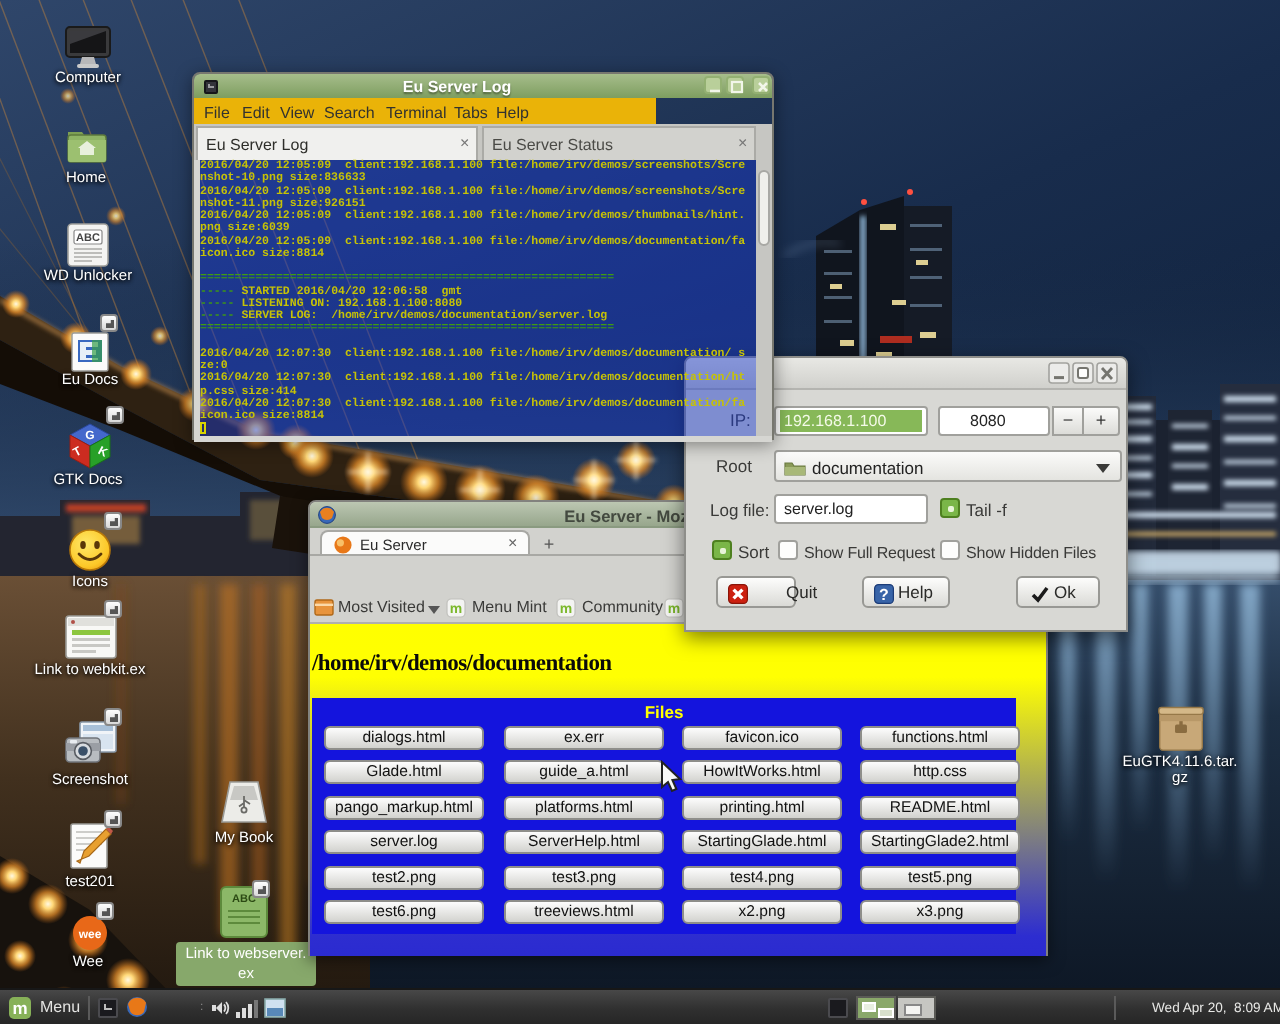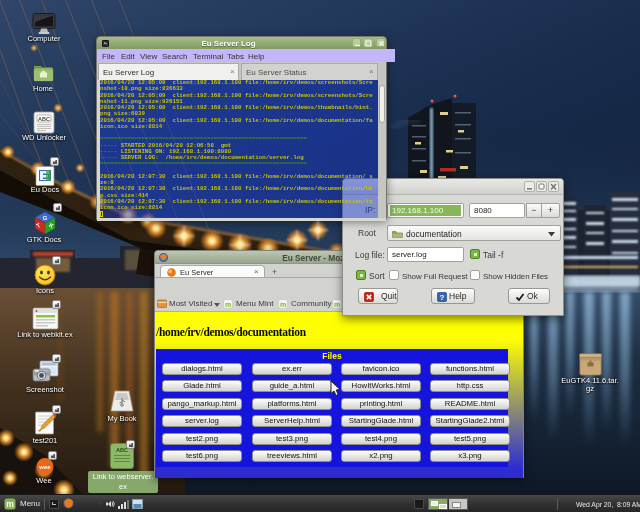--- a/index.html
+++ b/index.html
@@ -443,21 +443,21 @@
       <rect x="12.5" y="0.5" width="10" height="10" rx="1.5" fill="#ececea" stroke="#a2a29e" stroke-width="0.8"></rect>
         <rect x="15" y="3" width="5" height="5" rx="1" fill="#fdfdfc" stroke="#75756f" stroke-width="1"></rect>
       <rect x="24.5" y="0.5" width="10" height="10" rx="1.5" fill="#ececea" stroke="#a2a29e" stroke-width="0.8"></rect>
         <path d="M27,3 L32,8.5 M32,3 L27,8.5" stroke="#75756f" stroke-width="1.4"></path>
     </svg>
   </div>
   <div class="abs" style="left:22px;top:26px;width:14px;height:10px;font-size:8.5px;color:#3a3a38">IP:</div>
   <div class="abs" style="left:44px;top:24px;width:77px;height:15px;background:#fff;border:1px solid #a0a09c;border-radius:2px">
     <div class="abs" style="left:2px;top:1px;width:71px;height:11px;background:#87b858;color:#f4fae8;font-size:8px;line-height:11px;padding-left:2px">192.168.1.100</div>
   </div>
-  <div class="abs" style="left:126px;top:24px;width:56px;height:15px;background:#fff;border:1px solid #a0a09c;border-radius:2px;font-size:8px;color:#222;line-height:13px;padding-left:4px">8080</div>
+  <div class="abs" style="left:126px;top:24px;width:56px;height:15px;background:#fff;border:1px solid #a0a09c;border-radius:2px;font-size:8px;color:#222;line-height:13px;padding-left:15px">8080</div>
   <div class="abs" style="left:183px;top:24px;width:16px;height:15px;background:linear-gradient(#fbfbfa,#dcdcd8);border:1px solid #a0a09c;text-align:center;font-size:9px;color:#444;line-height:12px">−</div>
   <div class="abs" style="left:198px;top:24px;width:19px;height:15px;background:linear-gradient(#fbfbfa,#dcdcd8);border:1px solid #a0a09c;border-radius:0 2px 2px 0;text-align:center;font-size:9px;color:#333;line-height:13px">+</div>
   <div class="abs" style="left:15px;top:49px;width:28px;height:10px;font-size:8.5px;color:#3a3a38">Root</div>
   <div class="abs" style="left:44px;top:46px;width:174px;height:16px;background:linear-gradient(#fbfbfa,#e4e4e0);border:1px solid #a0a09c;border-radius:2px">
     <svg class="abs" style="left:4px;top:4px" width="11" height="8" viewBox="0 0 11 8">
         <path d="M0.5,1.5 L4,1.5 L5,3 L10.5,3 L10.5,7.5 L0.5,7.5 Z" fill="#8a9a58" stroke="#6a7a40" stroke-width="0.6"></path>
         <path d="M0.5,3.5 L10.5,3.5 L10.5,7.5 L0.5,7.5 Z" fill="#a8b878"></path>
       </svg>
     <span class="abs" style="left:18px;top:3px;font-size:8.5px;color:#222">documentation</span>
     <svg class="abs" style="left:160px;top:6px" width="7" height="5">
@@ -472,21 +472,21 @@
   <div class="abs" style="left:26px;top:92px;font-size:8.5px;color:#3a3a38">Sort</div>
   <div class="cbw" style="left:46px;top:91px"></div>
   <div class="abs" style="left:59px;top:92.5px;font-size:8px;letter-spacing:-0.1px;color:#3a3a38">Show Full Request</div>
   <div class="cbw" style="left:127px;top:91px"></div>
   <div class="abs" style="left:140px;top:92.5px;font-size:8px;letter-spacing:-0.1px;color:#3a3a38">Show Hidden Files</div>
   <div class="gbtn" style="left:15px;top:109px;width:40px">
     <svg class="abs" style="left:5px;top:3px" width="10" height="10" viewBox="0 0 10 10">
         <rect x="0.3" y="0.3" width="9.4" height="9.4" rx="2" fill="#cc2010" stroke="#8a1408" stroke-width="0.6"></rect>
         <path d="M2.8,2.8 L7.2,7.2 M7.2,2.8 L2.8,7.2" stroke="#fff" stroke-width="1.7"></path>
       </svg>
-    <span style="margin-left:22px">Quit</span>
+    <span style="margin-left:34px">Quit</span>
   </div>
   <div class="gbtn" style="left:88px;top:109px;width:44px">
     <svg class="abs" style="left:5px;top:3px" width="10" height="10" viewBox="0 0 10 10">
         <rect x="0.3" y="0.3" width="9.4" height="9.4" rx="2" fill="#3864a8" stroke="#1c3c78" stroke-width="0.6"></rect>
         <text x="5" y="7.8" font-size="8" font-weight="bold" fill="#fff" text-anchor="middle" font-family="Liberation Sans">?</text>
       </svg>
     <span style="margin-left:17px">Help</span>
   </div>
   <div class="gbtn" style="left:165px;top:109px;width:42px">
     <svg class="abs" style="left:6px;top:3px" width="10" height="10" viewBox="0 0 10 10">
@@ -513,21 +513,21 @@
         <svg width="9" height="9">
           <rect x="2" y="2" width="5" height="5" fill="none" stroke="#f2f6ea" stroke-width="1.1"></rect>
         </svg>
       </div>
     <div class="tbtn" style="left:279px">
         <svg width="9" height="9">
           <path d="M2.5,2.5 L6.5,6.5 M6.5,2.5 L2.5,6.5" stroke="#f2f6ea" stroke-width="1.3"></path>
         </svg>
       </div>
   </div>
-  <div class="abs" style="left:0;top:12px;width:298px;height:13px;background:#c4b5fd;font-size:8px;color:#33332f">
+  <div class="abs" style="left:0;top:12px;width:231px;height:13px;background:#eab308;font-size:8px;color:#33332f">
     <span class="abs" style="left:5px;top:3px">File</span>
       <span class="abs" style="left:24px;top:3px">Edit</span>
       <span class="abs" style="left:43px;top:3px">View</span>
       <span class="abs" style="left:65px;top:3px">Search</span>
       <span class="abs" style="left:96px;top:3px">Terminal</span>
       <span class="abs" style="left:130px;top:3px">Tabs</span>
       <span class="abs" style="left:151px;top:3px">Help</span>
   </div>
   <div class="abs" style="left:0;top:25px;width:289px;height:18px;background:#c6c6c2">
     <div class="abs" style="left:1px;top:1px;width:141px;height:17px;background:#f0f0ee;border:1px solid #aaaaa6;border-bottom:0">

